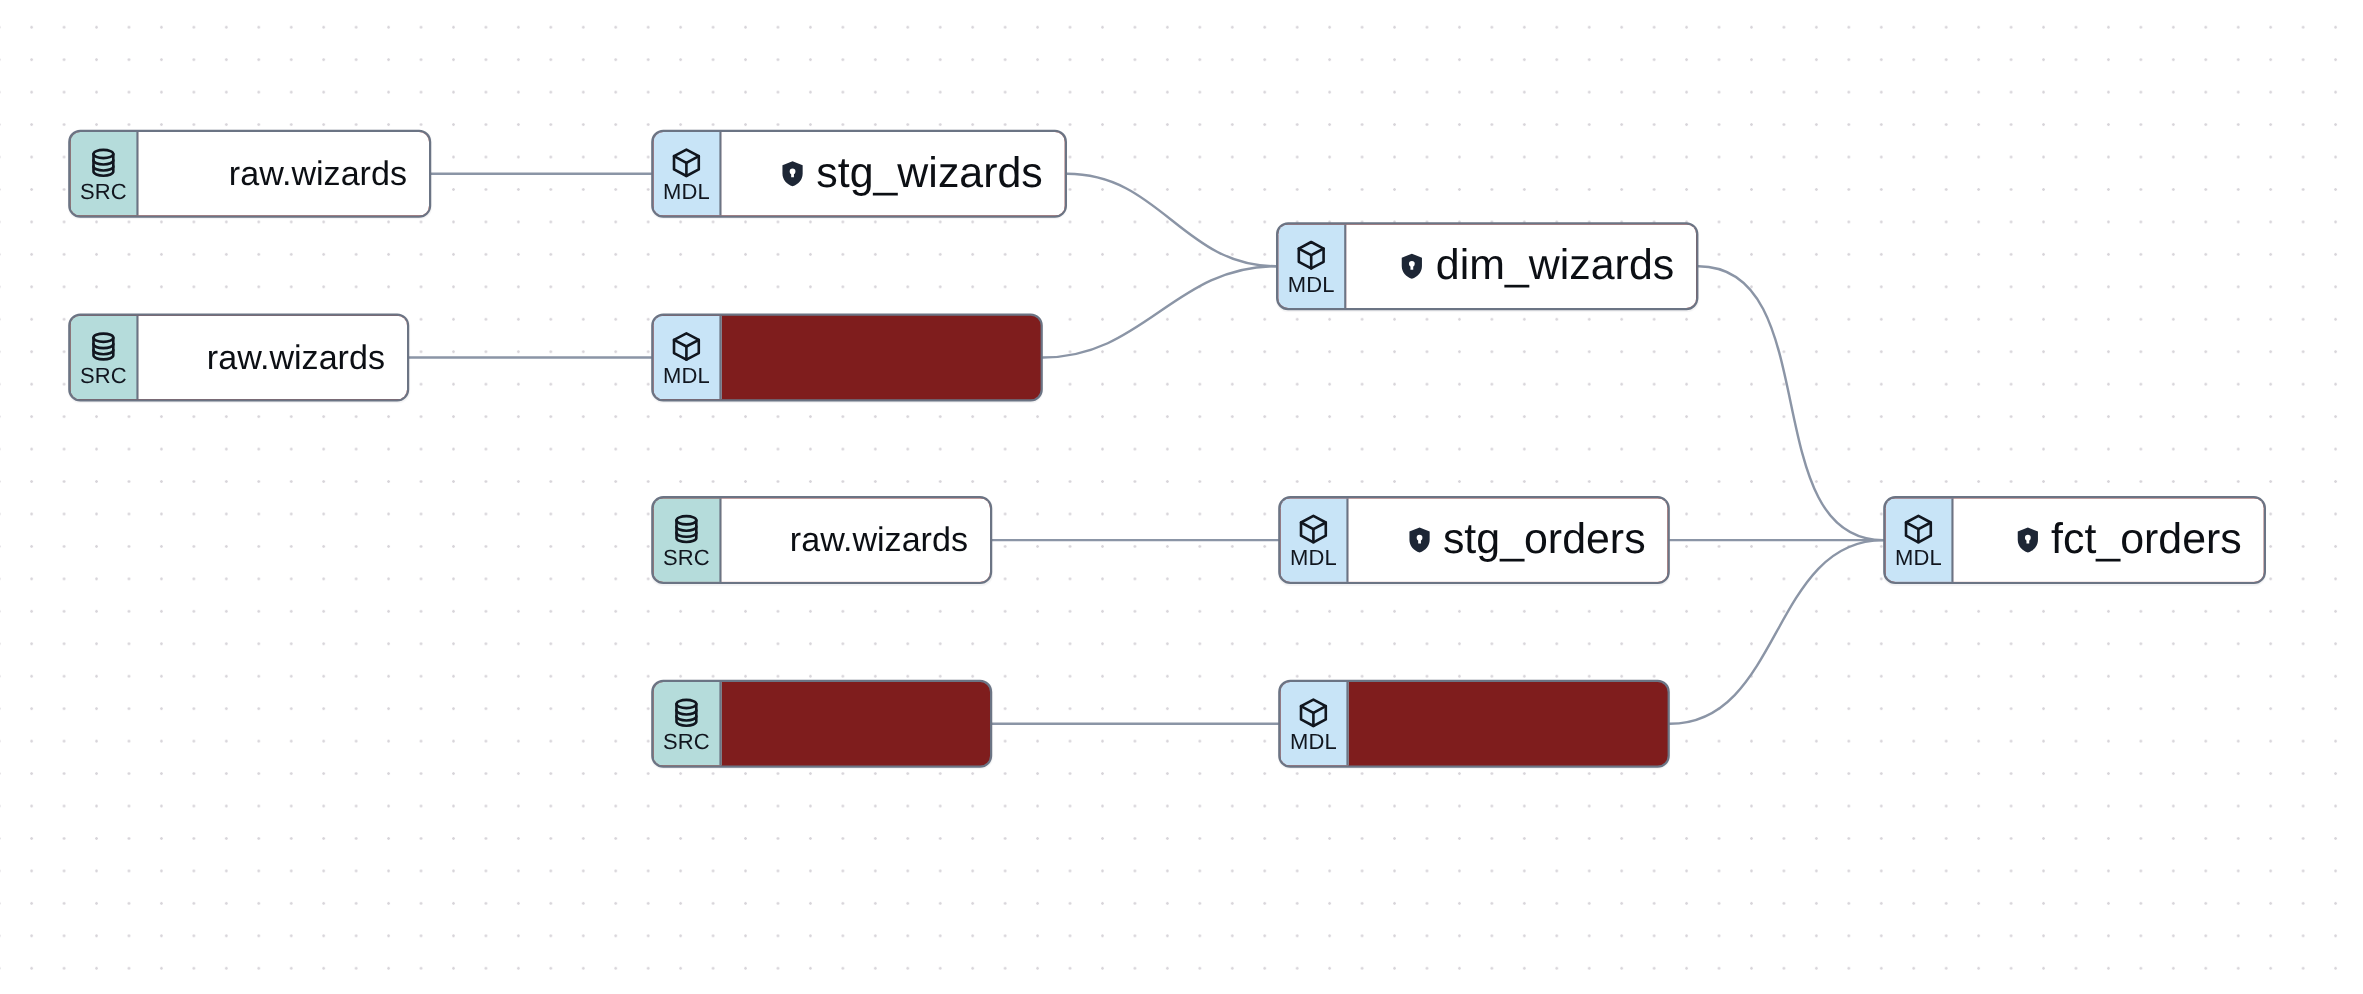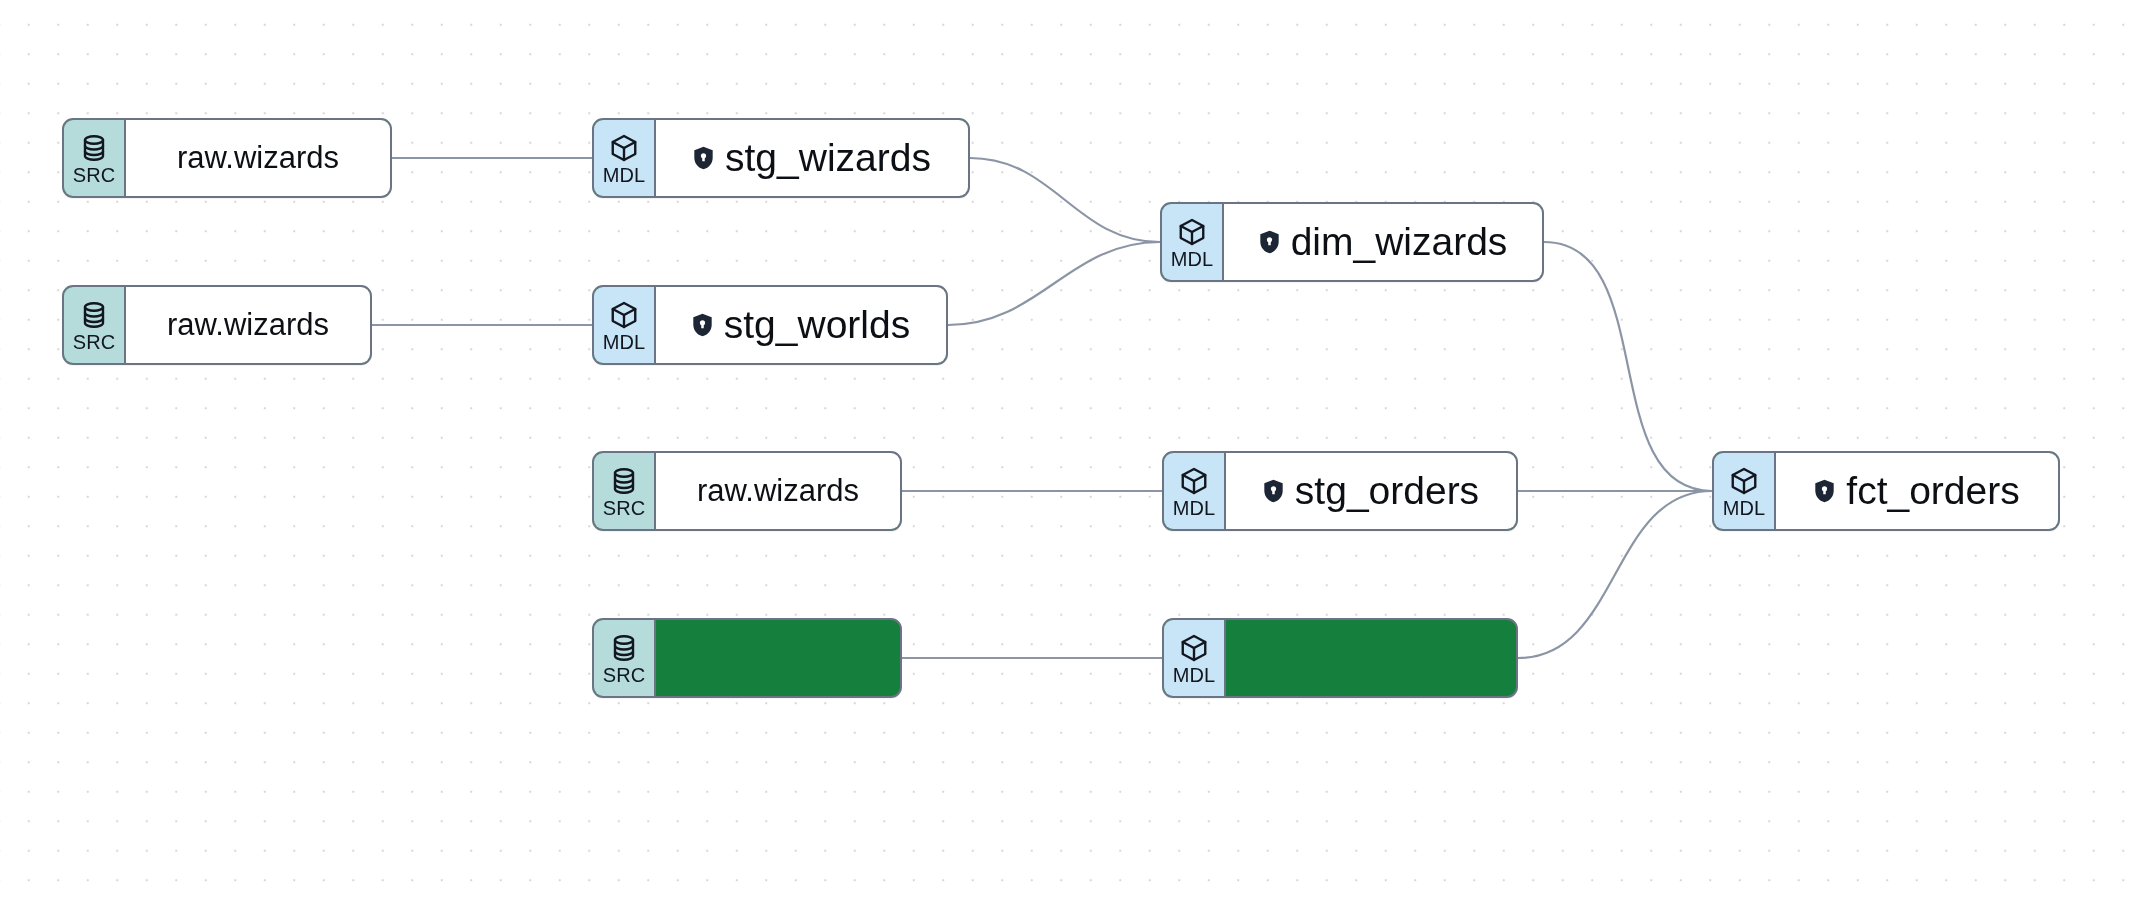--- a/index.html
+++ b/index.html
@@ -42,21 +42,21 @@
   }
 
   
   .node {
     position: absolute;
     display: flex;
     align-items: stretch;
     height: 80px;
     border: 2px solid #6b7484;
     border-radius: 11px;
-    background: #15803d;
+    background: #7f1d1d;
     z-index: 2;
     overflow: hidden;
     box-shadow: 0 1px 1px rgba(20,25,35,0.05);
   }
 
   .badge {
     width: 62px;
     flex: 0 0 62px;
     display: flex;
     flex-direction: column;
@@ -82,21 +82,21 @@
     line-height: 22px;
     color: #11161f;
     letter-spacing: 0.1px;
     font-family: "Liberation Sans", sans-serif;
   }
 
   .node-body {
     flex: 1 1 auto;
     display: flex;
     align-items: center;
-    justify-content: center;
+    justify-content: flex-end;
     gap: 11px;
     padding: 2px 20px;
     background: #ffffff;
   }
 
   .shield-icon {
     flex: 0 0 auto;
     width: 21px;
     height: 24px;
     line-height: 0;
@@ -230,107 +230,97 @@
     <div class="badge mdl">
       <span class="badge-icon">
         <svg viewBox="0 0 24 24" fill="none" stroke="#11161f" stroke-width="1.9" stroke-linecap="round" stroke-linejoin="round">
           <path d="M12 2.4 21 7.2v9.6L12 21.6 3 16.8V7.2z"></path>
           <path d="M3 7.2 12 12l9-4.8"></path>
           <path d="M12 12v9.6"></path>
         </svg>
       </span>
       <span class="badge-label">MDL</span>
     </div>
+  </div>
+
+  <div class="node" style="left:1162px; top:451px; width:356px;">
+    <div class="badge mdl">
+      <span class="badge-icon">
+        <svg viewBox="0 0 24 24" fill="none" stroke="#11161f" stroke-width="1.9" stroke-linecap="round" stroke-linejoin="round">
+          <path d="M12 2.4 21 7.2v9.6L12 21.6 3 16.8V7.2z"></path>
+          <path d="M3 7.2 12 12l9-4.8"></path>
+          <path d="M12 12v9.6"></path>
+        </svg>
+      </span>
+      <span class="badge-label">MDL</span>
+    </div>
     <div class="node-body">
       <span class="shield-icon">
         <svg viewBox="0 0 20 23" xmlns="http://www.w3.org/2000/svg">
           <path d="M10 0.6 1.2 4.1v7.2c0 5.2 3.6 9.6 8.8 11.1 5.2-1.5 8.8-5.9 8.8-11.1V4.1z" fill="#1d2635"></path>
           <circle cx="10" cy="9.4" r="2.5" fill="#ffffff"></circle>
           <path d="M8.8 9.4h2.4v5.1H8.8z" fill="#ffffff"></path>
         </svg>
       </span>
-      <span class="node-label">stg_worlds</span>
-    </div>
-  </div>
-
-  <div class="node" style="left:1162px; top:451px; width:356px;">
+      <span class="node-label">stg_orders</span>
+    </div>
+  </div>
+
+  <div class="node" style="left:1162px; top:618px; width:356px;">
+    <div class="badge mdl">
+      <span class="badge-icon">
+        <svg viewBox="0 0 24 24" fill="none" stroke="#11161f" stroke-width="1.9" stroke-linecap="round" stroke-linejoin="round">
+          <path d="M12 2.4 21 7.2v9.6L12 21.6 3 16.8V7.2z"></path>
+          <path d="M3 7.2 12 12l9-4.8"></path>
+          <path d="M12 12v9.6"></path>
+        </svg>
+      </span>
+      <span class="badge-label">MDL</span>
+    </div>
+  </div>
+
+  <div class="node" style="left:1160px; top:202px; width:384px;">
     <div class="badge mdl">
       <span class="badge-icon">
         <svg viewBox="0 0 24 24" fill="none" stroke="#11161f" stroke-width="1.9" stroke-linecap="round" stroke-linejoin="round">
           <path d="M12 2.4 21 7.2v9.6L12 21.6 3 16.8V7.2z"></path>
           <path d="M3 7.2 12 12l9-4.8"></path>
           <path d="M12 12v9.6"></path>
         </svg>
       </span>
       <span class="badge-label">MDL</span>
     </div>
     <div class="node-body">
       <span class="shield-icon">
         <svg viewBox="0 0 20 23" xmlns="http://www.w3.org/2000/svg">
           <path d="M10 0.6 1.2 4.1v7.2c0 5.2 3.6 9.6 8.8 11.1 5.2-1.5 8.8-5.9 8.8-11.1V4.1z" fill="#1d2635"></path>
           <circle cx="10" cy="9.4" r="2.5" fill="#ffffff"></circle>
           <path d="M8.8 9.4h2.4v5.1H8.8z" fill="#ffffff"></path>
         </svg>
       </span>
-      <span class="node-label">stg_orders</span>
-    </div>
-  </div>
-
-  <div class="node" style="left:1162px; top:618px; width:356px;">
-    <div class="badge mdl">
-      <span class="badge-icon">
-        <svg viewBox="0 0 24 24" fill="none" stroke="#11161f" stroke-width="1.9" stroke-linecap="round" stroke-linejoin="round">
-          <path d="M12 2.4 21 7.2v9.6L12 21.6 3 16.8V7.2z"></path>
-          <path d="M3 7.2 12 12l9-4.8"></path>
-          <path d="M12 12v9.6"></path>
-        </svg>
-      </span>
-      <span class="badge-label">MDL</span>
-    </div>
-  </div>
-
-  <div class="node" style="left:1160px; top:202px; width:384px;">
+      <span class="node-label">dim_wizards</span>
+    </div>
+  </div>
+
+  <div class="node" style="left:1712px; top:451px; width:348px;">
     <div class="badge mdl">
       <span class="badge-icon">
         <svg viewBox="0 0 24 24" fill="none" stroke="#11161f" stroke-width="1.9" stroke-linecap="round" stroke-linejoin="round">
           <path d="M12 2.4 21 7.2v9.6L12 21.6 3 16.8V7.2z"></path>
           <path d="M3 7.2 12 12l9-4.8"></path>
           <path d="M12 12v9.6"></path>
         </svg>
       </span>
       <span class="badge-label">MDL</span>
     </div>
     <div class="node-body">
       <span class="shield-icon">
         <svg viewBox="0 0 20 23" xmlns="http://www.w3.org/2000/svg">
           <path d="M10 0.6 1.2 4.1v7.2c0 5.2 3.6 9.6 8.8 11.1 5.2-1.5 8.8-5.9 8.8-11.1V4.1z" fill="#1d2635"></path>
           <circle cx="10" cy="9.4" r="2.5" fill="#ffffff"></circle>
           <path d="M8.8 9.4h2.4v5.1H8.8z" fill="#ffffff"></path>
         </svg>
       </span>
-      <span class="node-label">dim_wizards</span>
-    </div>
-  </div>
-
-  <div class="node" style="left:1712px; top:451px; width:348px;">
-    <div class="badge mdl">
-      <span class="badge-icon">
-        <svg viewBox="0 0 24 24" fill="none" stroke="#11161f" stroke-width="1.9" stroke-linecap="round" stroke-linejoin="round">
-          <path d="M12 2.4 21 7.2v9.6L12 21.6 3 16.8V7.2z"></path>
-          <path d="M3 7.2 12 12l9-4.8"></path>
-          <path d="M12 12v9.6"></path>
-        </svg>
-      </span>
-      <span class="badge-label">MDL</span>
-    </div>
-    <div class="node-body">
-      <span class="shield-icon">
-        <svg viewBox="0 0 20 23" xmlns="http://www.w3.org/2000/svg">
-          <path d="M10 0.6 1.2 4.1v7.2c0 5.2 3.6 9.6 8.8 11.1 5.2-1.5 8.8-5.9 8.8-11.1V4.1z" fill="#1d2635"></path>
-          <circle cx="10" cy="9.4" r="2.5" fill="#ffffff"></circle>
-          <path d="M8.8 9.4h2.4v5.1H8.8z" fill="#ffffff"></path>
-        </svg>
-      </span>
       <span class="node-label">fct_orders</span>
     </div>
   </div>
 
 </div>
 
 </body></html>

